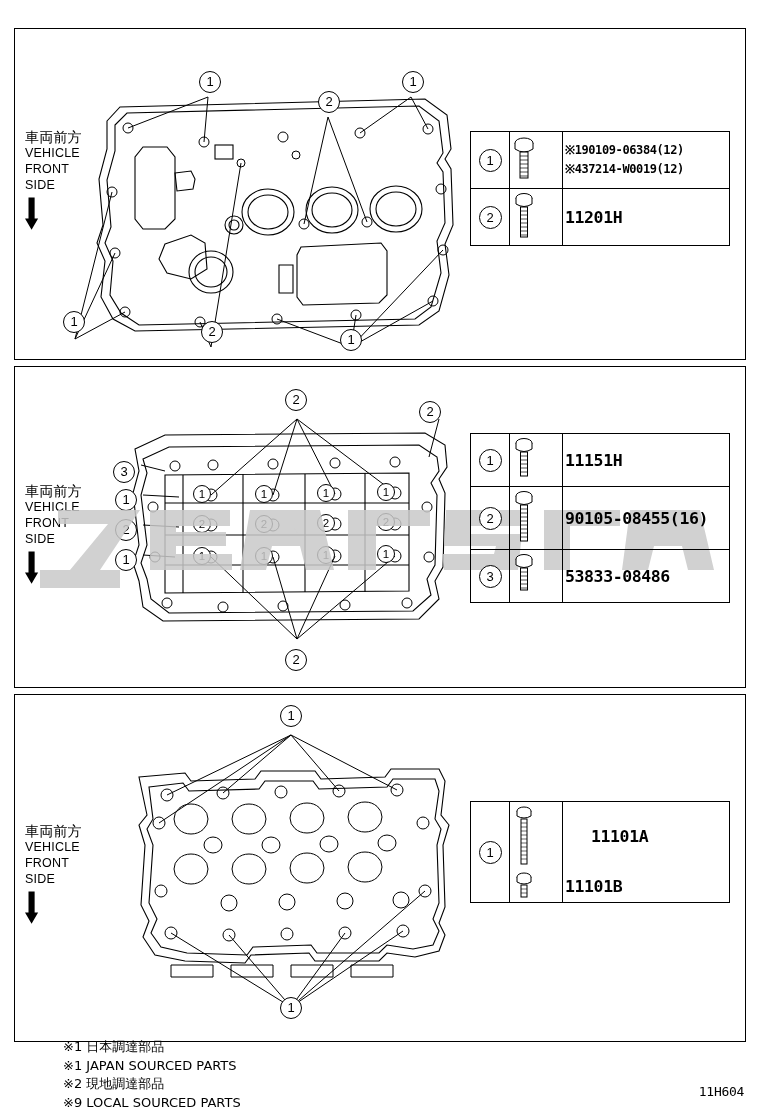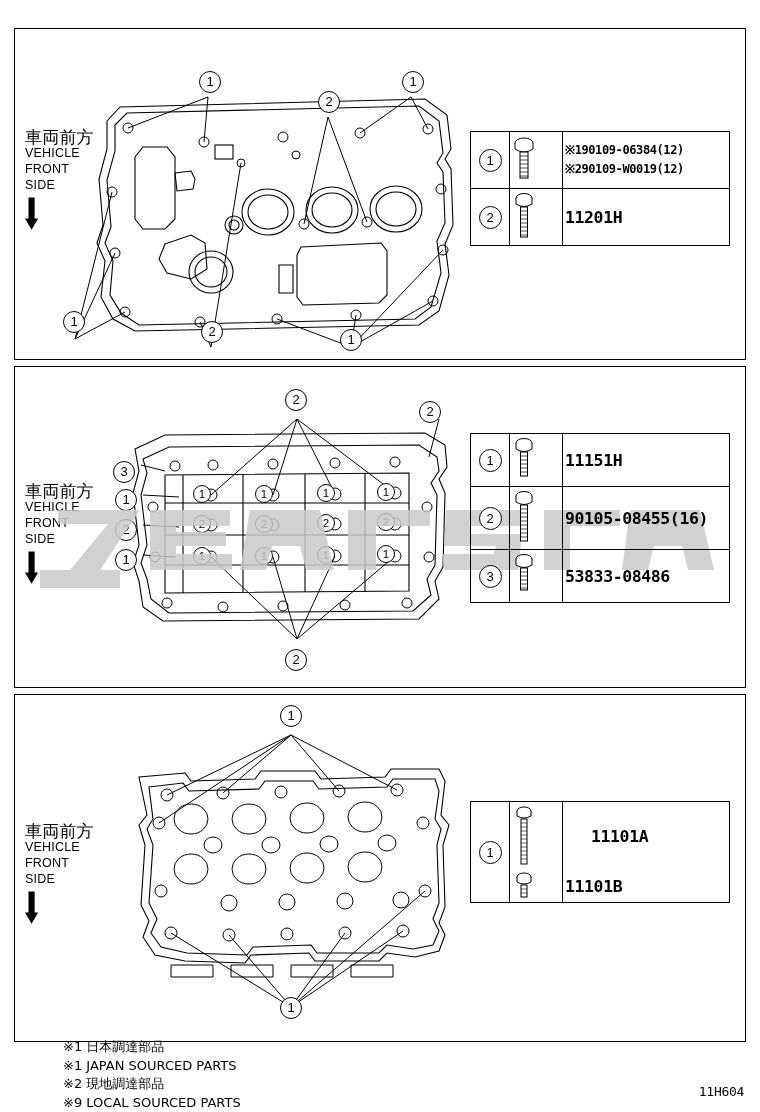--- a/index.html
+++ b/index.html
@@ -46,21 +46,21 @@
   
   .vfront {
     position: absolute;
     font-size: 12.5px;
     line-height: 16px;
     letter-spacing: .2px;
     white-space: nowrap;
   }
   .vfront .jp {
     font-family: "DejaVu Sans", sans-serif;
-    font-size: 17px;
+    font-size: 14px;
   }
   .arrow-down {
     margin-top: 2px;
     width: 14px;
   }
 
   
   .legend {
     position: absolute;
     border: 1px solid #000;
@@ -237,21 +237,21 @@
             <g stroke="#000" stroke-width="1" fill="#fff">
               <ellipse cx="14" cy="11" rx="9" ry="5"></ellipse>
               <path d="M5 11 L5 17 Q14 23 23 17 L23 11"></path>
               <rect x="10" y="20" width="8" height="26"></rect>
               <path d="M10 24 H18 M10 28 H18 M10 32 H18 M10 36 H18 M10 40 H18 M10 44 H18" stroke-width=".7"></path>
             </g>
           </svg>
         </td>
         <td class="cell-text small">
           <div>※190109-06384(12)</div>
-          <div>※290109-W0019(12)</div>
+          <div>※437214-W0019(12)</div>
         </td>
       </tr>
       <tr>
         <td class="cell-num">
           <span class="circ">2</span>
         </td>
         <td class="cell-icon">
           <svg width="28" height="56" viewBox="0 0 28 56">
             <g stroke="#000" stroke-width="1" fill="#fff">
               <ellipse cx="14" cy="9" rx="8" ry="4.5"></ellipse>

